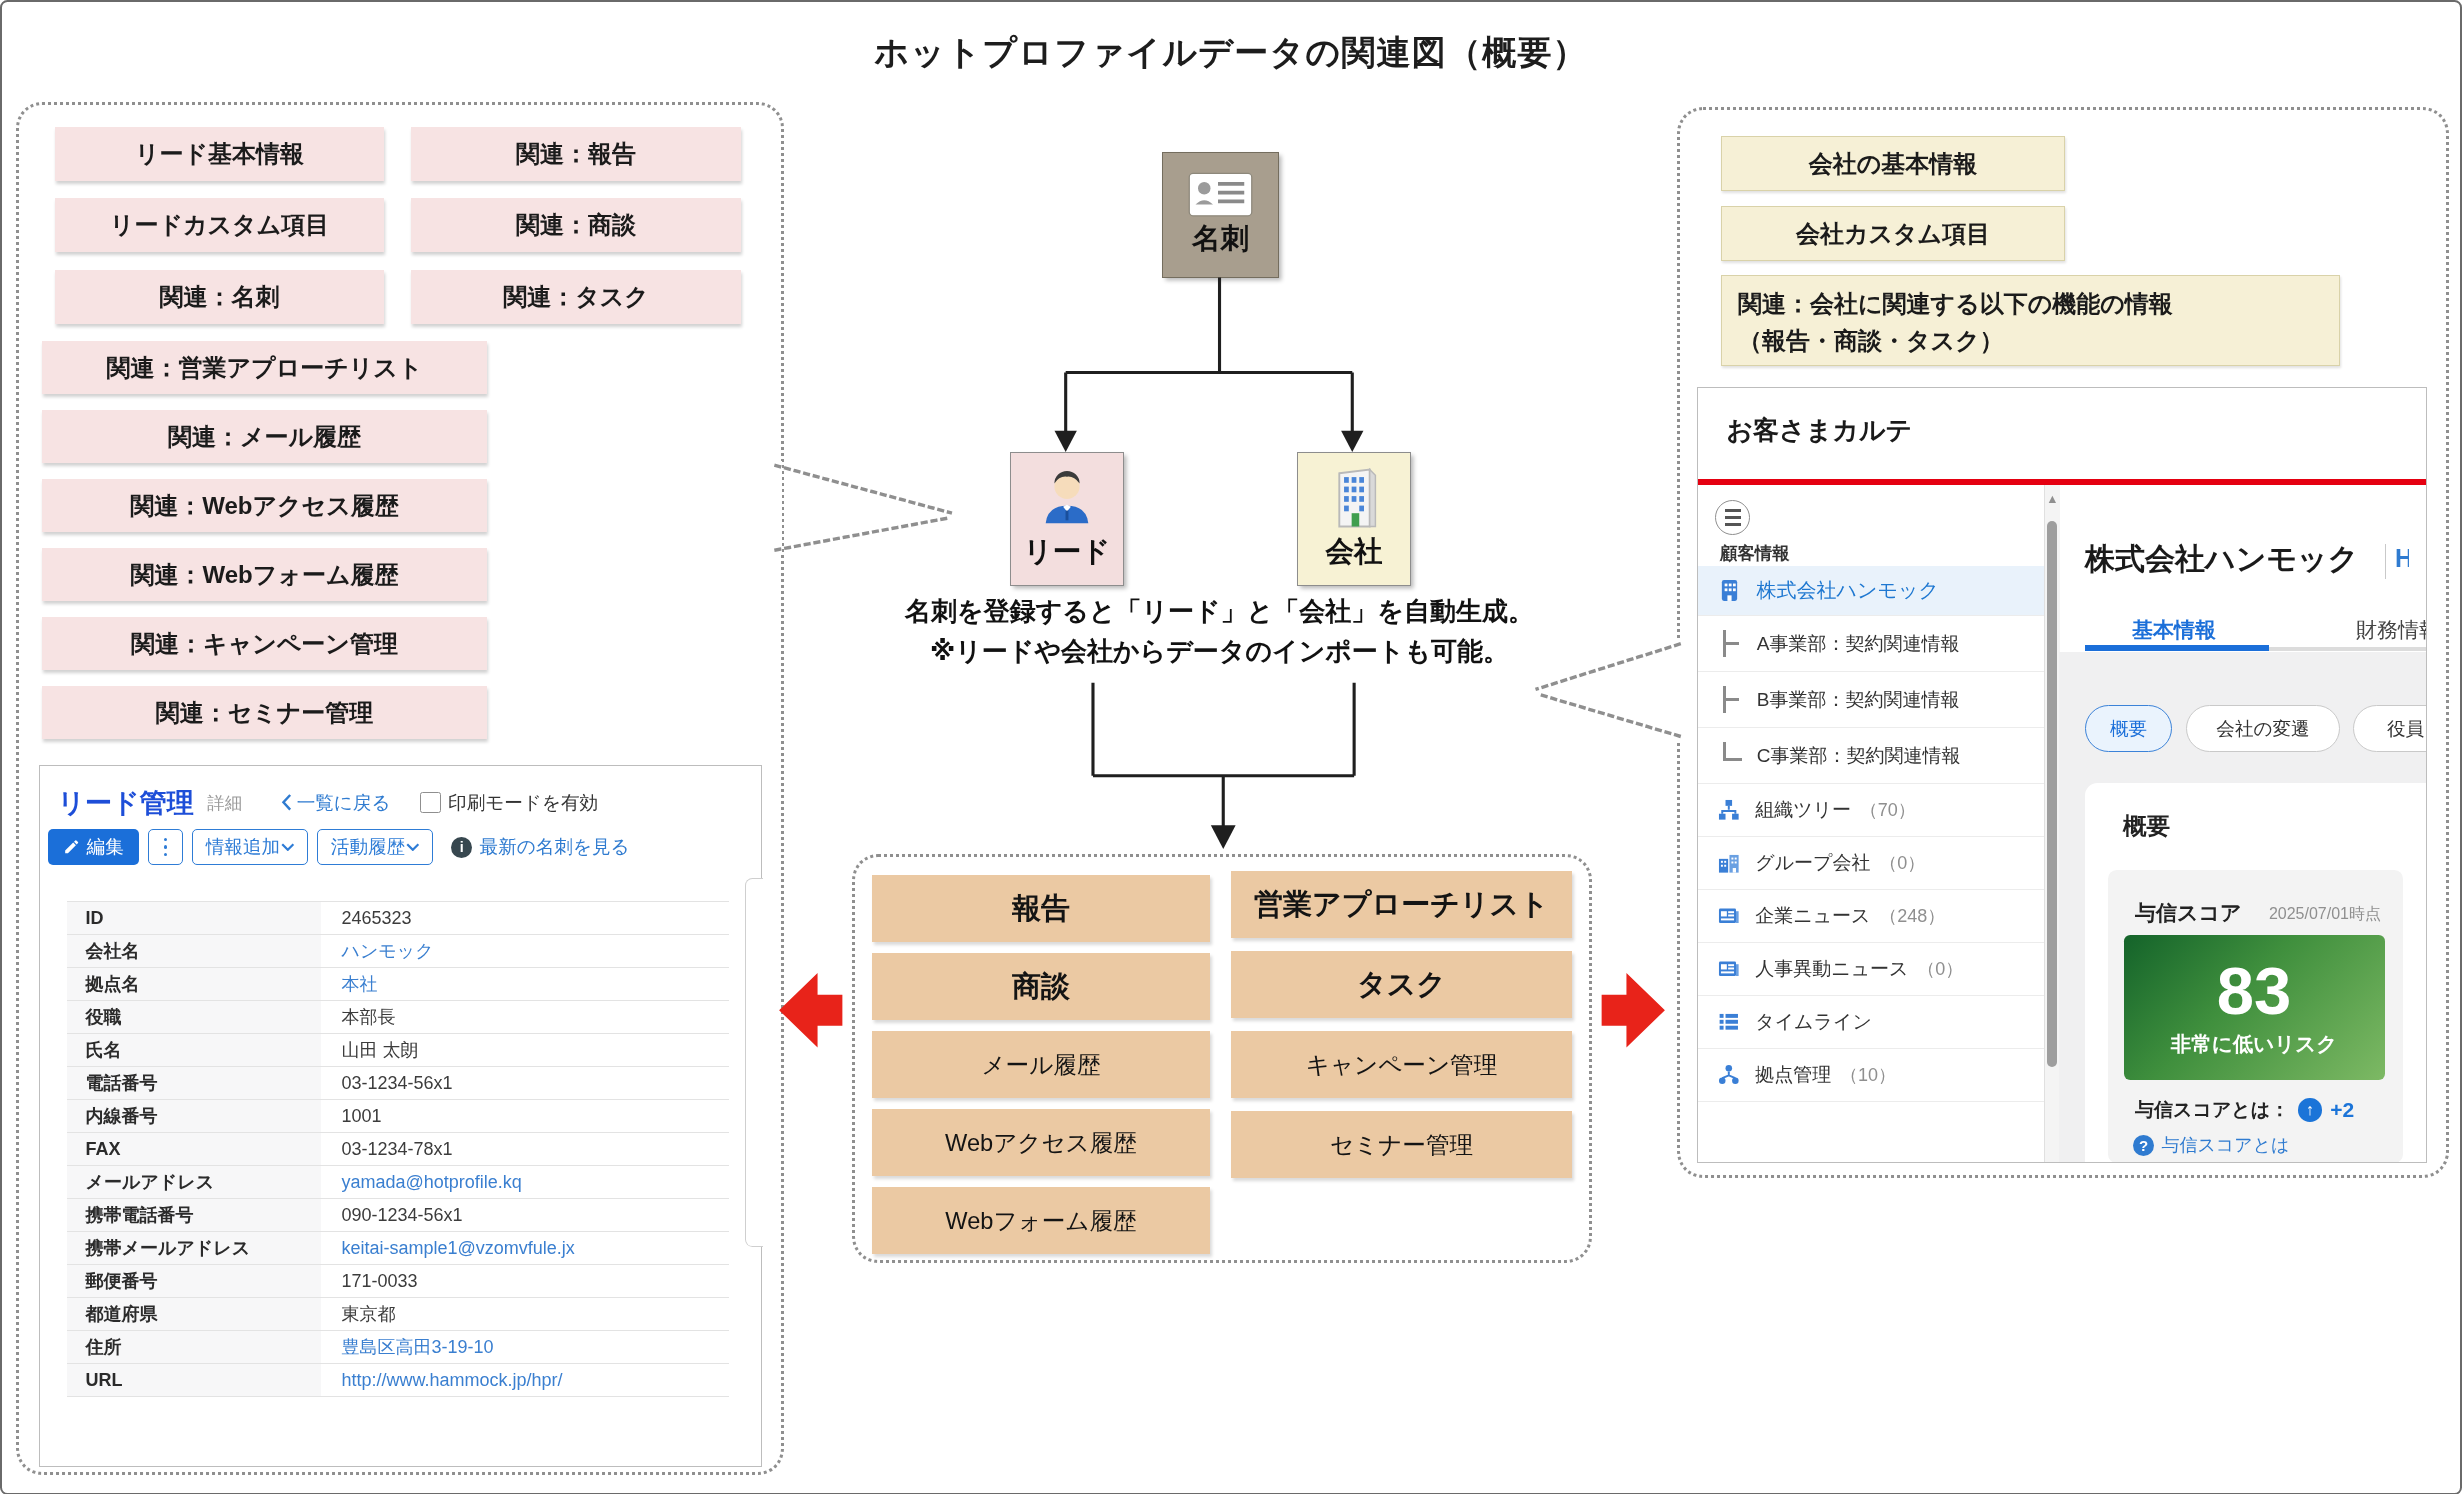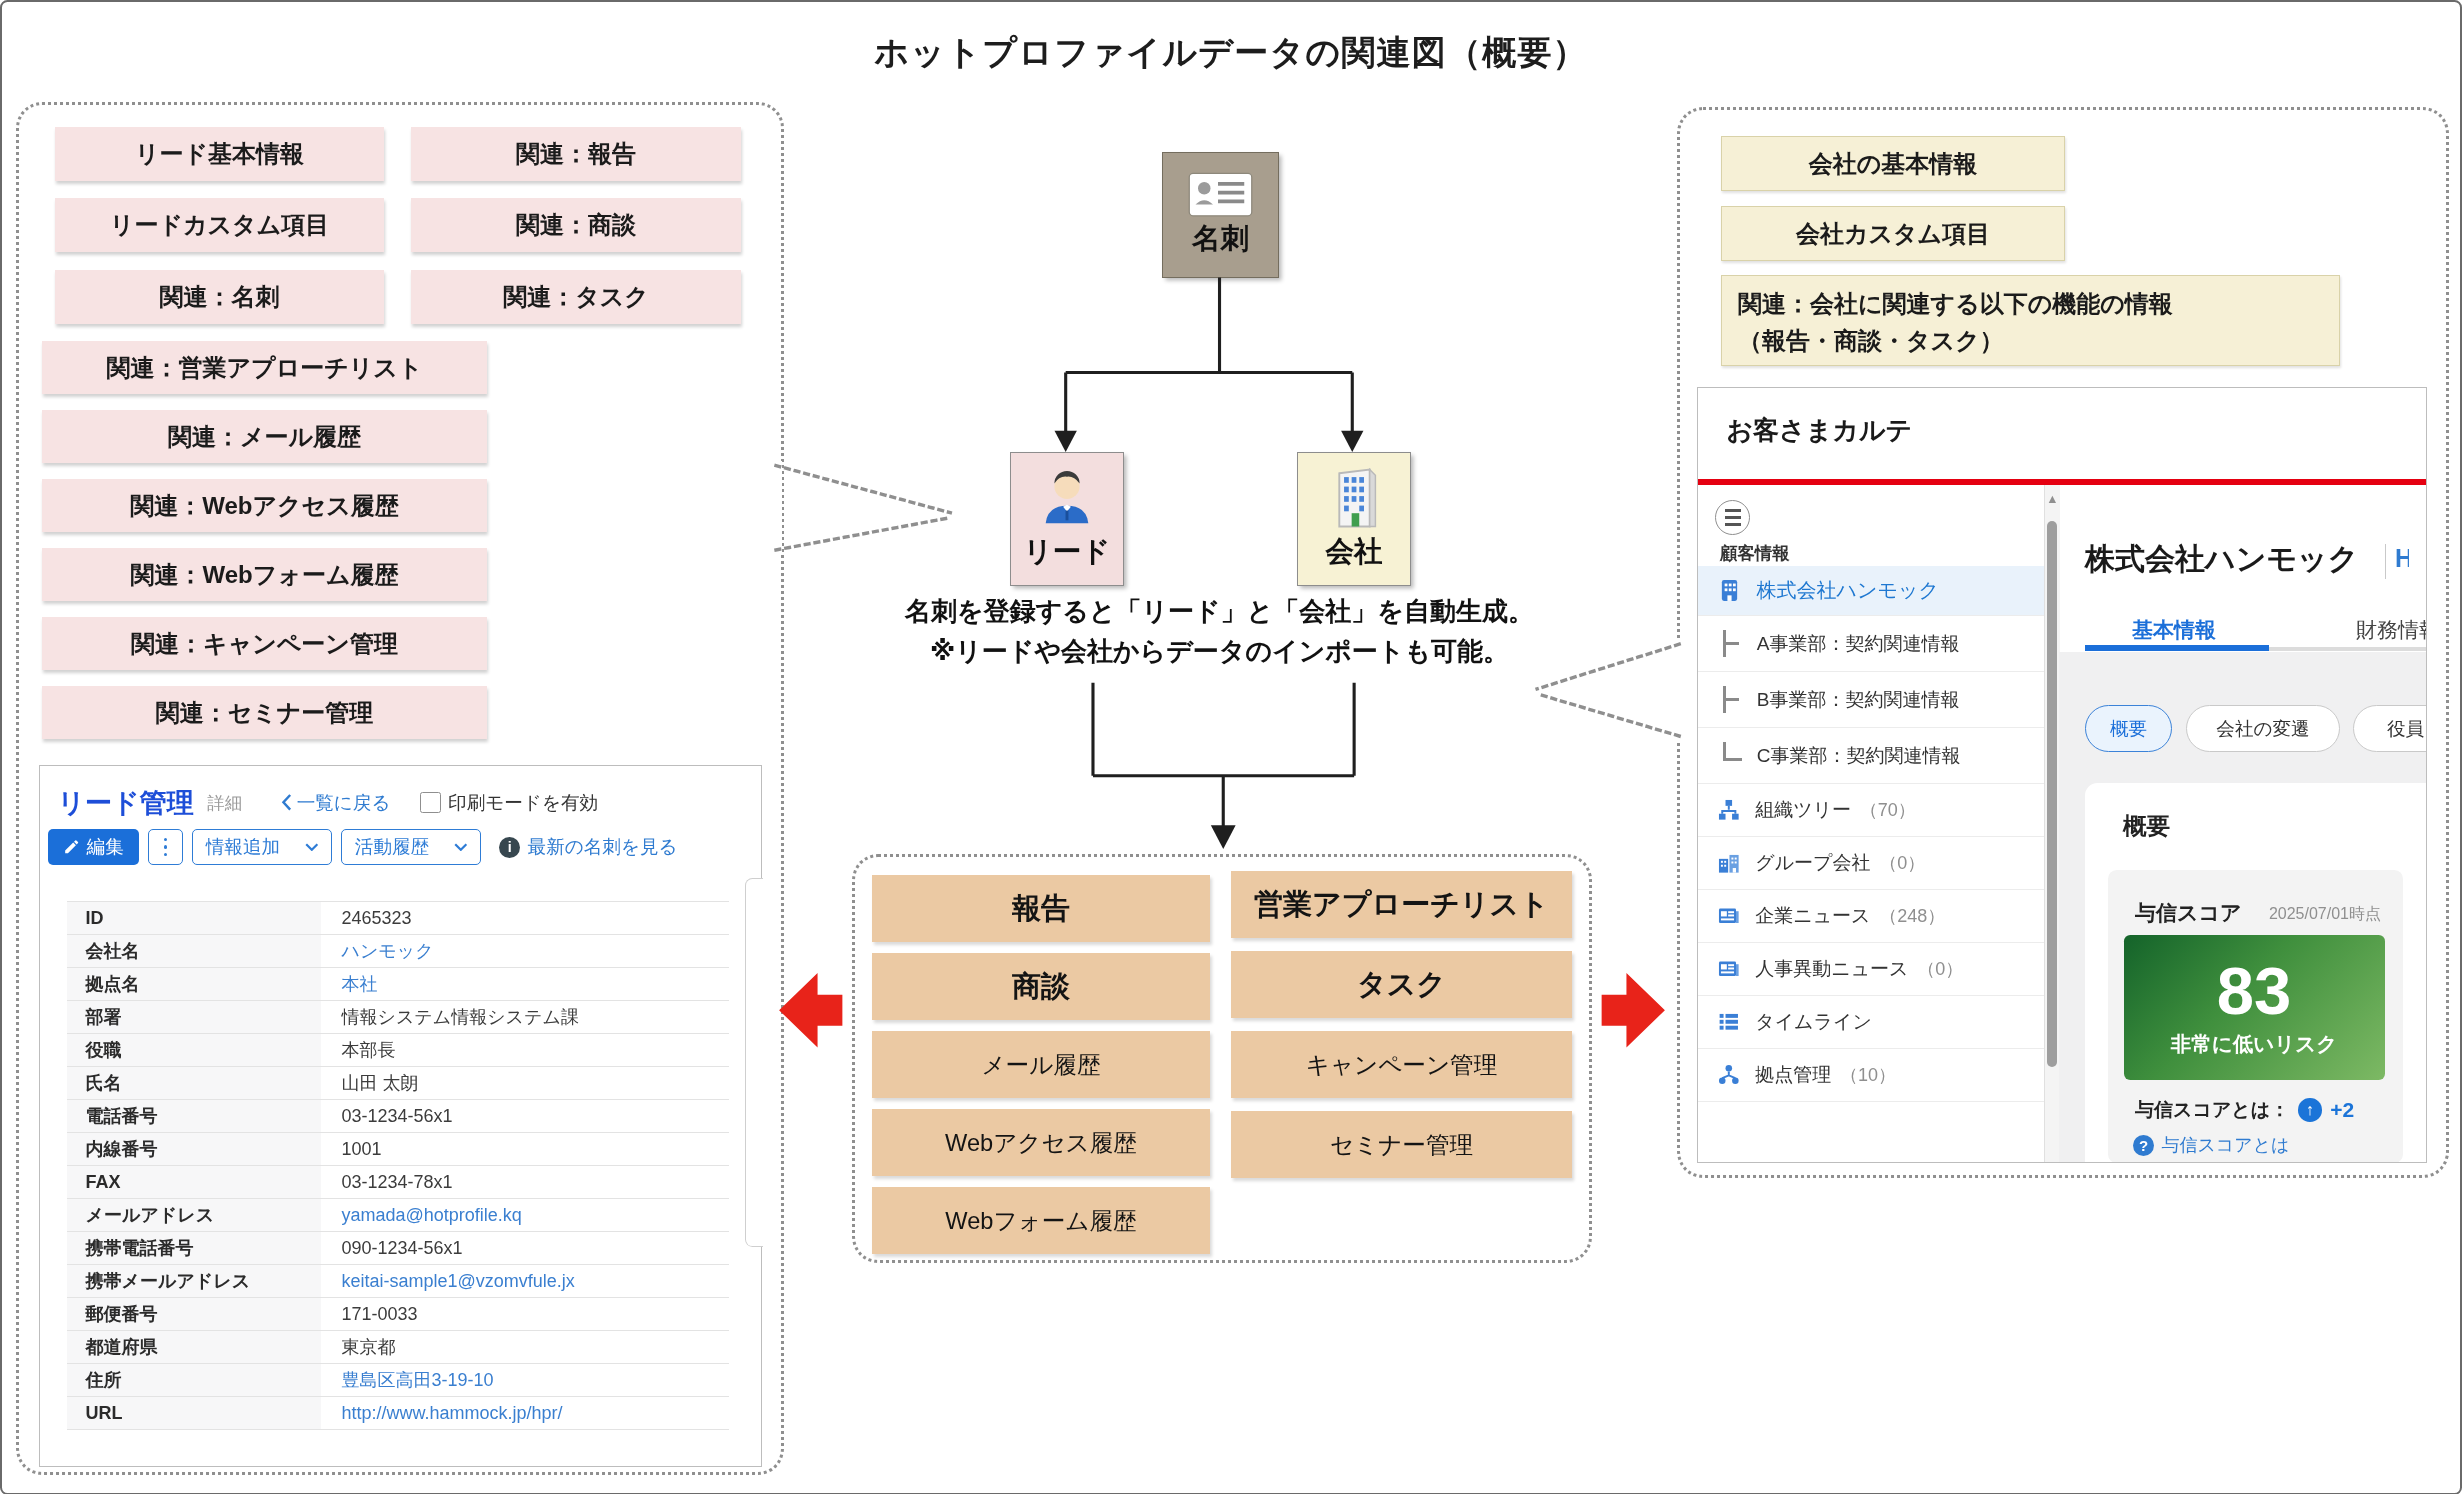--- a/index.html
+++ b/index.html
@@ -39,21 +39,21 @@
   #lead-panel{position:absolute;left:39px;top:765px;width:723px;height:702px;background:#fff;border:1.2px solid #bdbdbd;z-index:10;box-sizing:border-box;}
   .lp-head{position:absolute;left:17.4px;top:18.6px;display:flex;align-items:center;gap:13.6px;white-space:nowrap;}
   .lp-title{font-size:27px;font-weight:700;color:#1d4ed8;}
   .lp-sub{font-size:17.4px;color:#9a9a9a;}
   .lp-back{display:flex;align-items:center;gap:5px;color:#2f7bd0;font-size:18.6px;margin-left:25px;}
   .lp-check{display:flex;align-items:center;gap:7.4px;font-size:18.6px;color:#333;margin-left:16px;justify-content:flex-end;}
   .chk{width:18.6px;height:18.6px;border:1.2px solid #8f8f8f;background:#fff;border-radius:2.5px;display:inline-block;}
   .lp-toolbar{position:absolute;left:8px;top:63px;display:flex;gap:9.3px;}
   .btn{height:36px;border-radius:5px;display:flex;align-items:center;justify-content:center;font-size:18.6px;box-sizing:border-box;}
   .btn-primary{background:#1b6fd9;color:#fff;padding:0 15px;gap:6.2px;}
-  .btn-outline{background:#fff;border:1.2px solid #2e7cd6;color:#2e7cd6;padding:0 12.4px;gap:25px;}
+  .btn-outline{background:#fff;border:1.2px solid #2e7cd6;color:#2e7cd6;padding:0 12.4px;gap:1px;}
   .btn-kebab{width:35px;background:#fff;border:1.2px solid #2e7cd6;flex-direction:column;gap:3.7px;}
   .kdot{width:3.7px;height:3.7px;border-radius:50%;background:#2e7cd6;}
   .lp-latest{display:flex;align-items:center;gap:7.4px;color:#2f7bd0;font-size:18.6px;margin-left:8.7px;}
   .icircle{width:21px;height:21px;border-radius:50%;background:#37474f;color:#fff;font-size:14.3px;font-weight:700;display:flex;align-items:center;justify-content:center;}
   .lp-table{position:absolute;left:27px;top:135px;width:662px;border-top:1.2px solid #e3e3e3;}
   .trow{display:flex;height:32px;border-bottom:1.2px solid #e3e3e3;align-items:center;font-size:18px;}
   .tlabel{width:254px;align-self:stretch;display:flex;align-items:center;background:#f7f7f8;padding-left:18.6px;box-sizing:border-box;font-weight:700;color:#2b2b2b;}
   .tvalue{flex:1;padding-left:20.5px;color:#3c3c3c;white-space:nowrap;overflow:hidden;}
   .tvalue.link{color:#3a7fd0;}
   .lp-sliver{position:absolute;left:705px;top:112px;width:17px;height:367px;background:#fff;border:1.2px solid #cfcfcf;border-right:none;border-radius:7.4px 0 0 7.4px;}
@@ -199,24 +199,20 @@
         <div class="trow">
           <div class="tlabel">会社名</div>
           <div class="tvalue link">ハンモック</div>
         </div>
 
         <div class="trow">
           <div class="tlabel">拠点名</div>
           <div class="tvalue link">本社</div>
         </div>
 
-        <div class="trow">
-          <div class="tlabel">部署</div>
-          <div class="tvalue">情報システム情報システム課</div>
-        </div>
 
         <div class="trow">
           <div class="tlabel">役職</div>
           <div class="tvalue">本部長</div>
         </div>
 
         <div class="trow">
           <div class="tlabel">氏名</div>
           <div class="tvalue">山田 太朗</div>
         </div>

